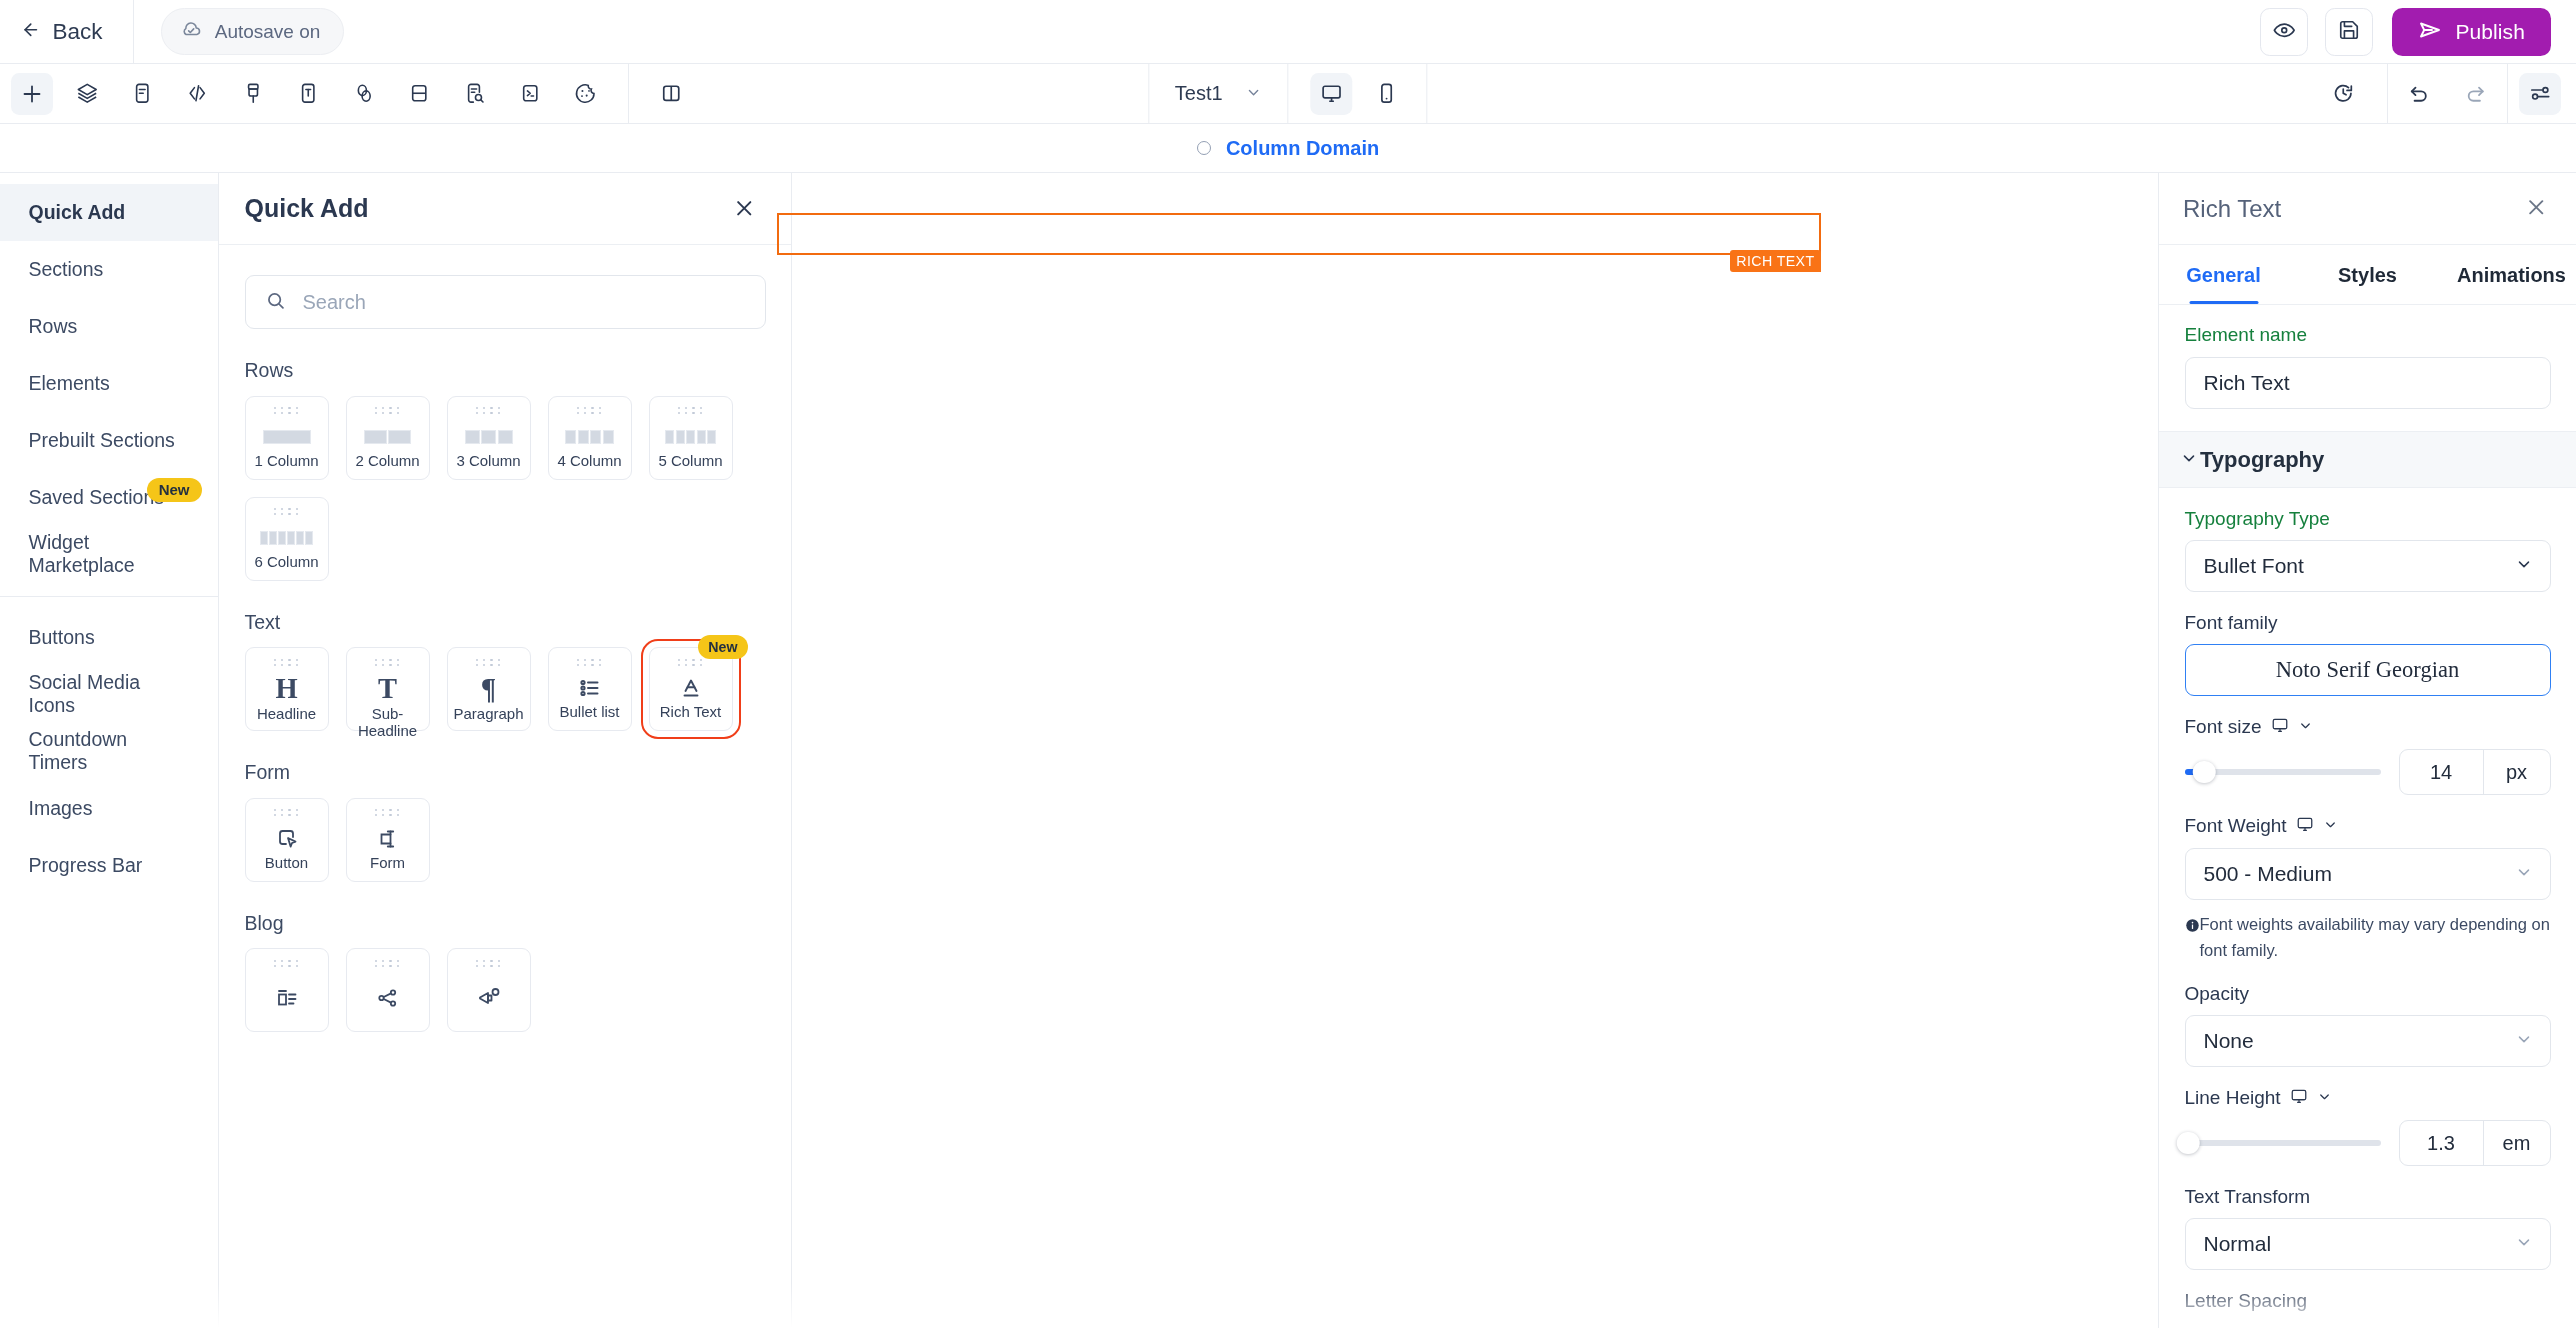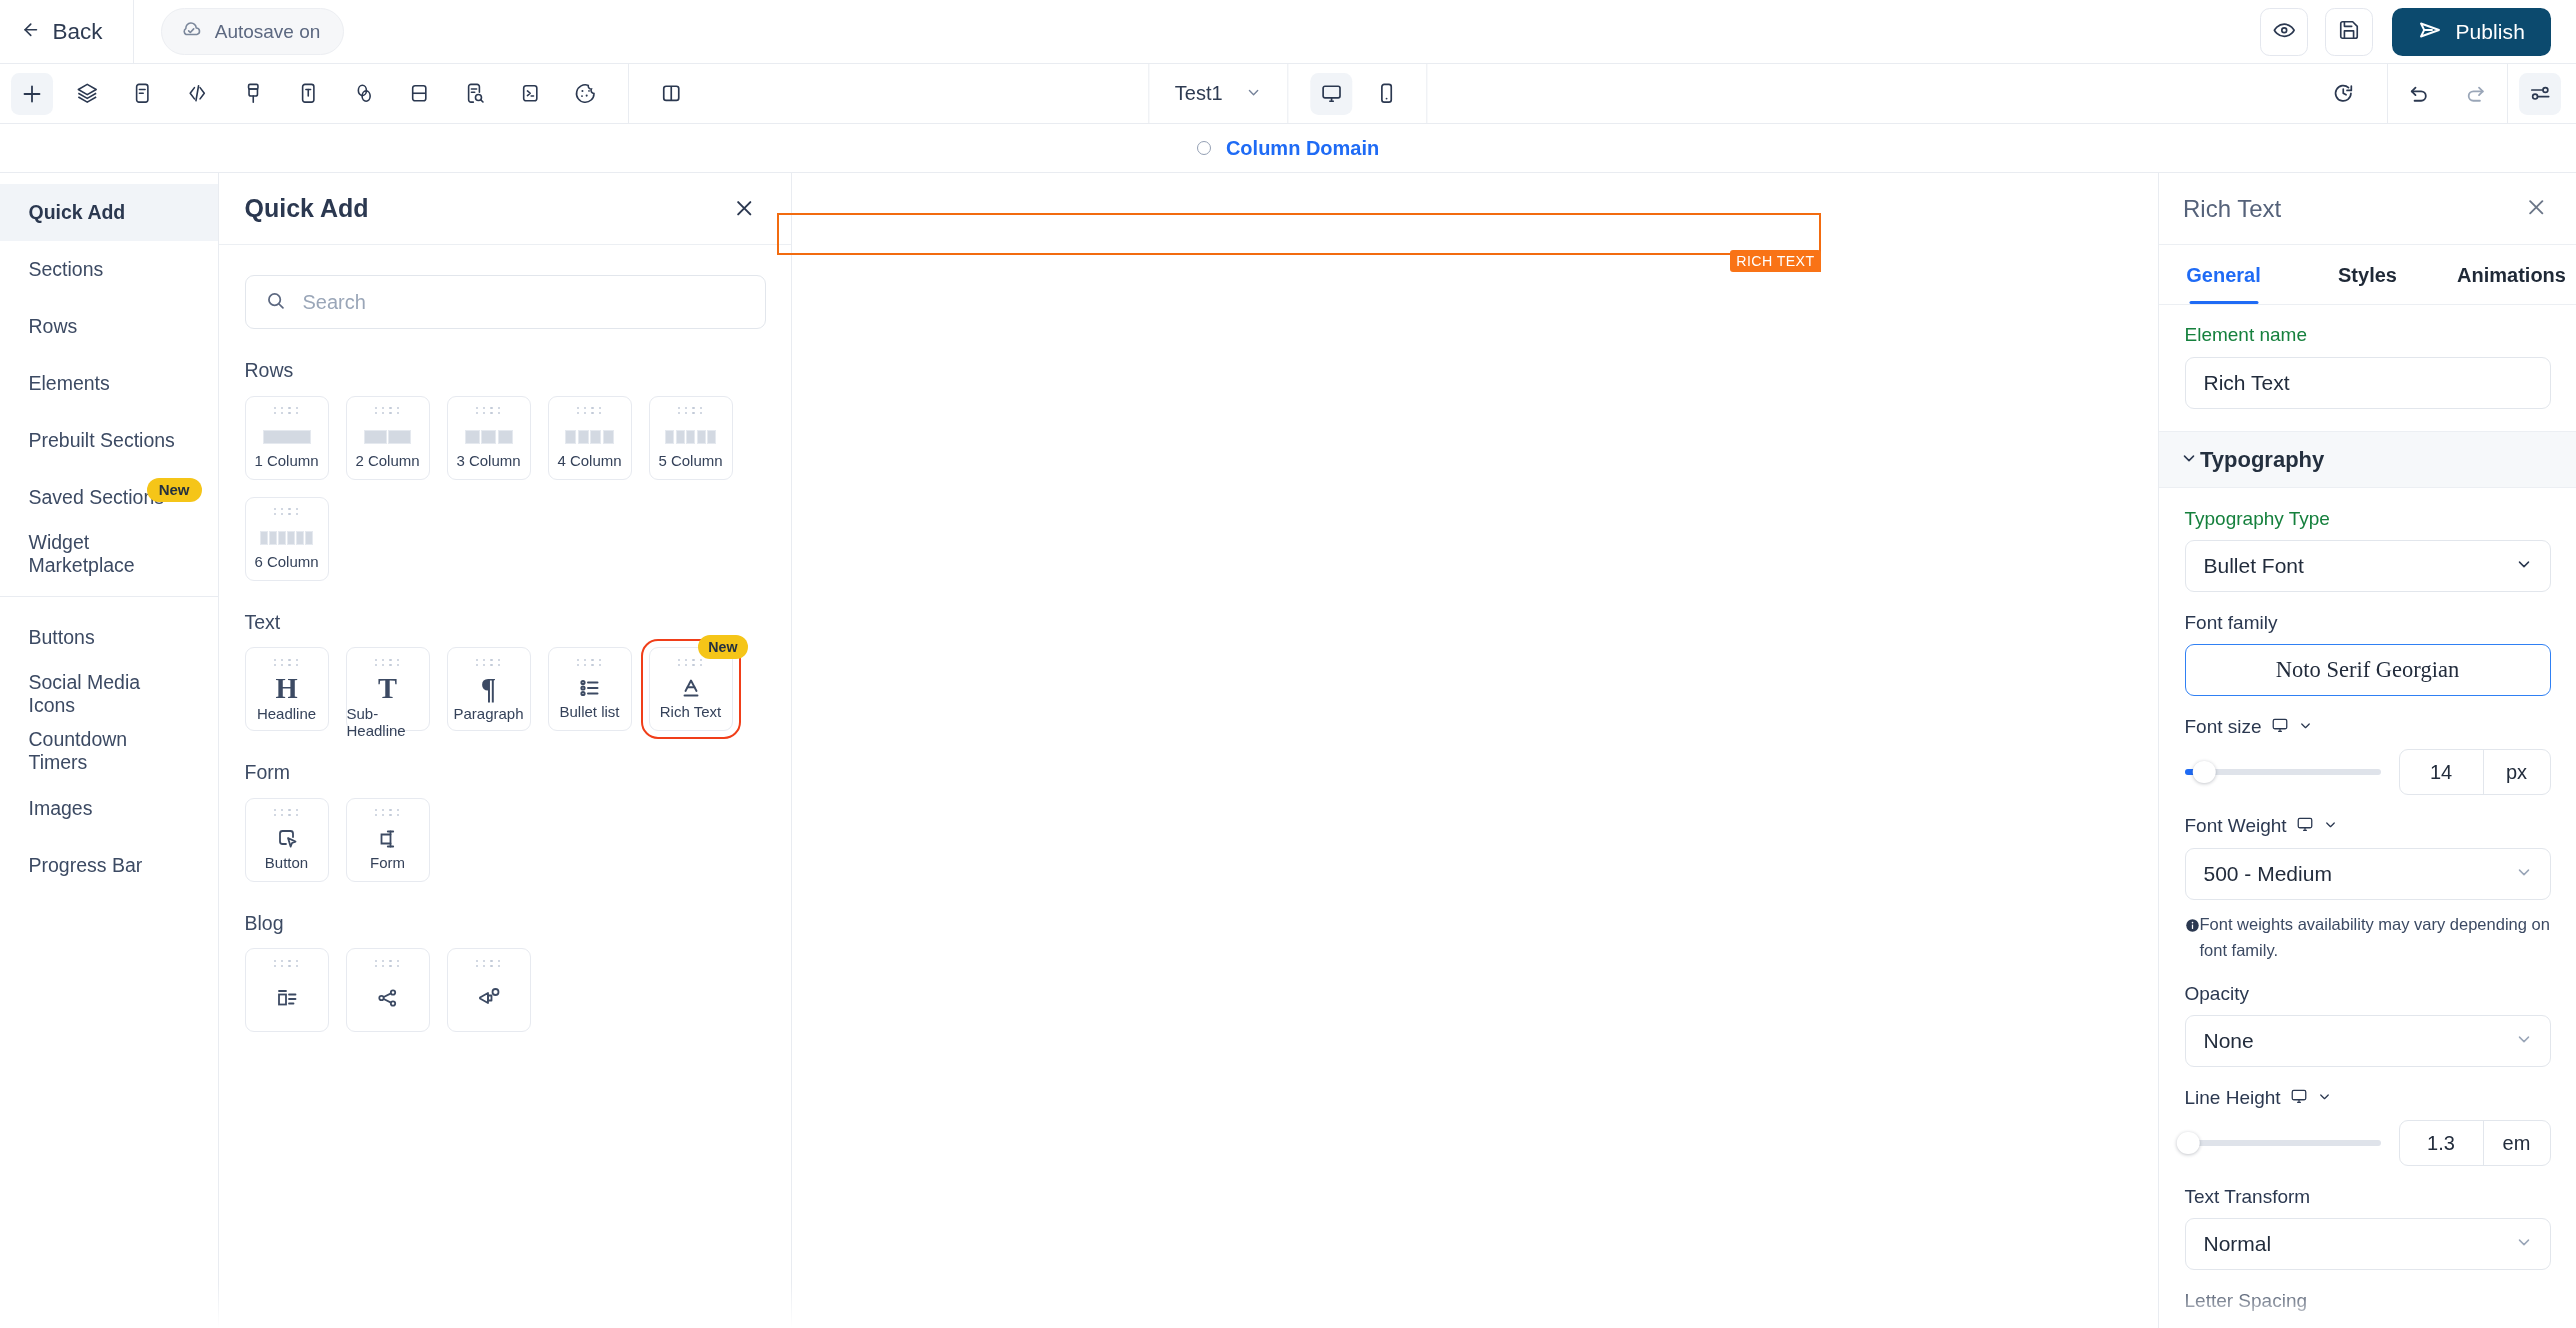--- a/index.html
+++ b/index.html
@@ -36,21 +36,21 @@
   }
   .autosave-label { font-size: 19px; color: #5c6880; }
   .topbar-spacer { flex: 1; }
   .icon-btn {
     width: 48px; height: 48px; border: 0.7px solid #e4e7ee; border-radius: 9.7px;
     display: flex; align-items: center; justify-content: center; cursor: pointer;
     background: #fff; margin-left: 16.5px;
   }
   .publish-btn {
     margin-left: 19.5px;
-    background: #0c4a6e; color: #fff; border-radius: 10.5px;
+    background: #a21caf; color: #fff; border-radius: 10.5px;
     height: 48px; display: flex; align-items: center; gap: 13.5px;
     padding: 0 25.5px; cursor: pointer;
   }
   .publish-label { font-size: 21px; font-weight: 500; letter-spacing: 0.1px; }
 
   
   .toolbar {
     height: 60px; flex: 0 0 60px;
     display: flex; align-items: center;
     border-bottom: 0.7px solid #e9ecf1; background: #fff;
@@ -137,21 +137,21 @@
   .card-grid { display: flex; flex-wrap: wrap; gap: 17px; }
   .card {
     width: 84px; height: 84px; position: relative;
     border: 0.7px solid #e7eaf0; border-radius: 9px; background: #fff;
     display: flex; flex-direction: column; align-items: center; cursor: pointer;
     padding-top: 10.5px;
   }
   .dots { display: grid; grid-template-columns: repeat(4, 3.7px); gap: 3px 3.7px; margin-bottom: 7.5px; }
   .dots i { width: 2.2px; height: 2.2px; border-radius: 50%; background: #c3cbd8; display: block; }
   .card-icon { flex: 1; display: flex; align-items: center; justify-content: center; color: #3c4a63; }
-  .card-label { font-size: 15px; color: #35425a; padding-bottom: 9.7px; }
+  .card-label { font-size: 15px; color: #35425a; padding-bottom: 9.7px; text-align: center; }
   .rowbars { display: flex; gap: 1.5px; }
   .rowbars span { height: 13.5px; background: #d3d9e2; border: 0.7px solid #e5e9ef; }
   .card-selected { outline: 2.2px solid #f03e19; outline-offset: 6px; }
   .card-new-badge {
     position: absolute; top: -12.7px; right: -16.5px;
     background: #f5c518; color: #24303f; font-size: 14.2px; font-weight: 700;
     border-radius: 15px; padding: 3.7px 10.5px; z-index: 3;
   }
 
   

